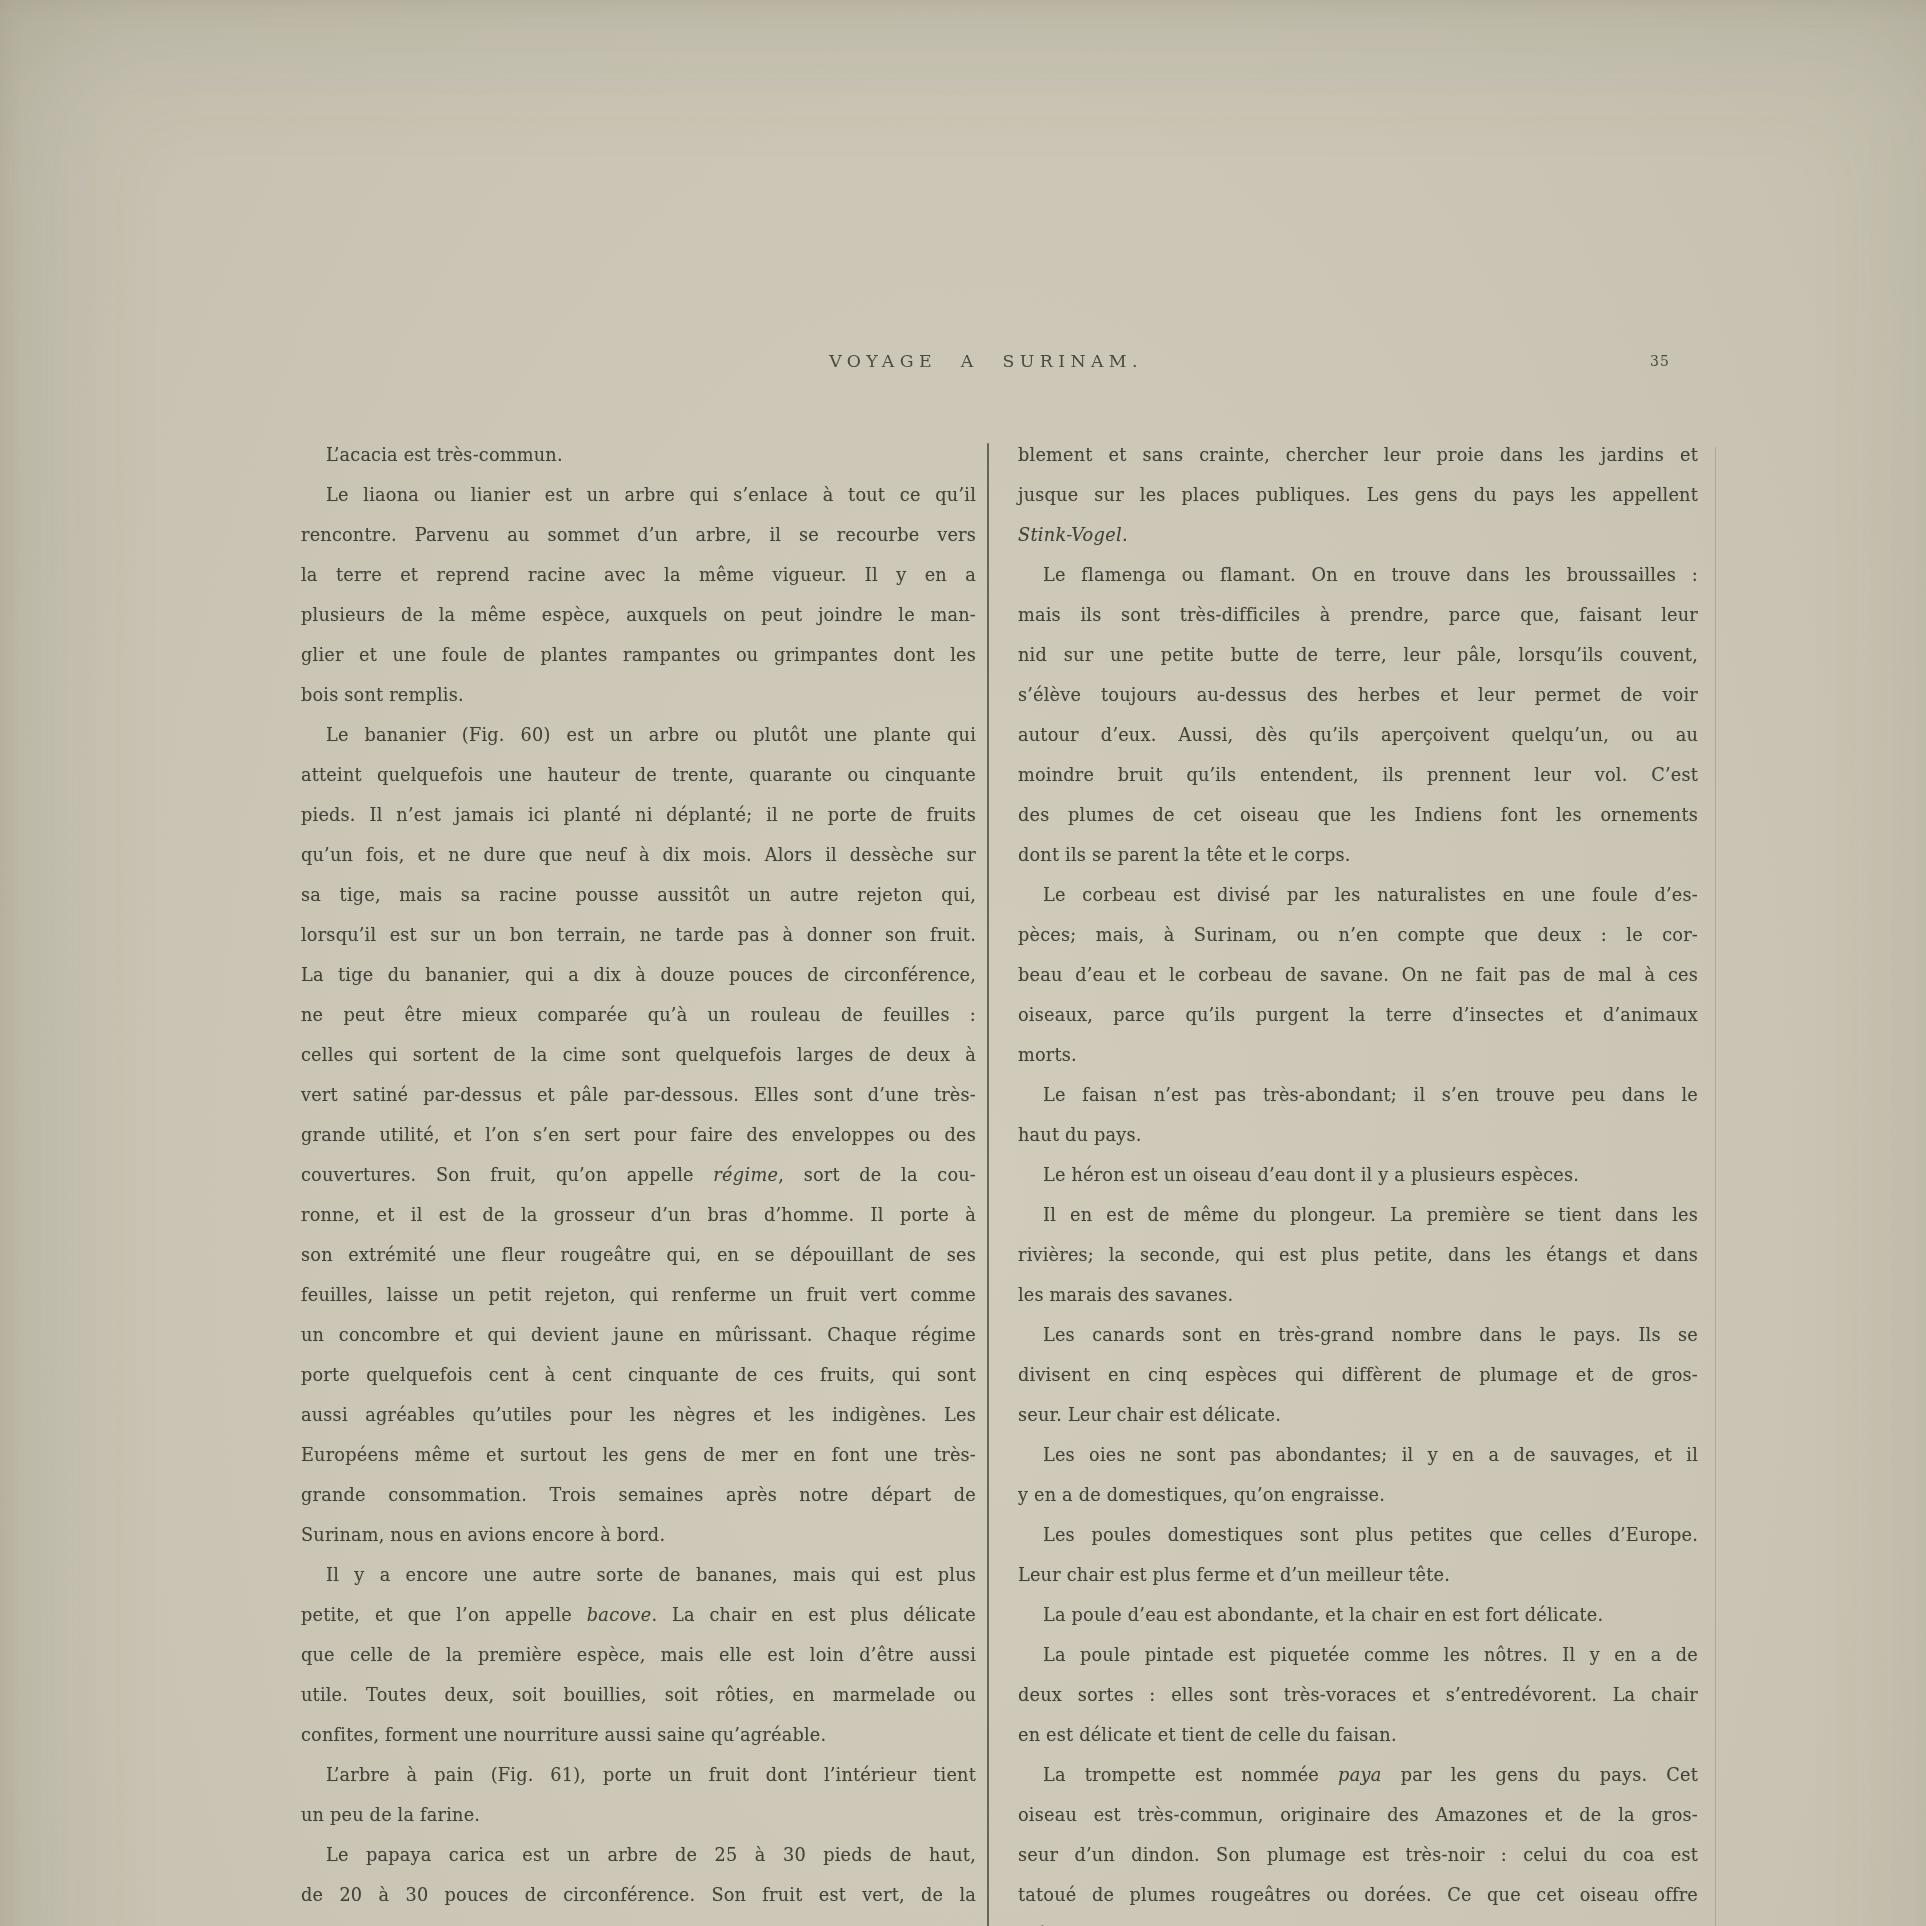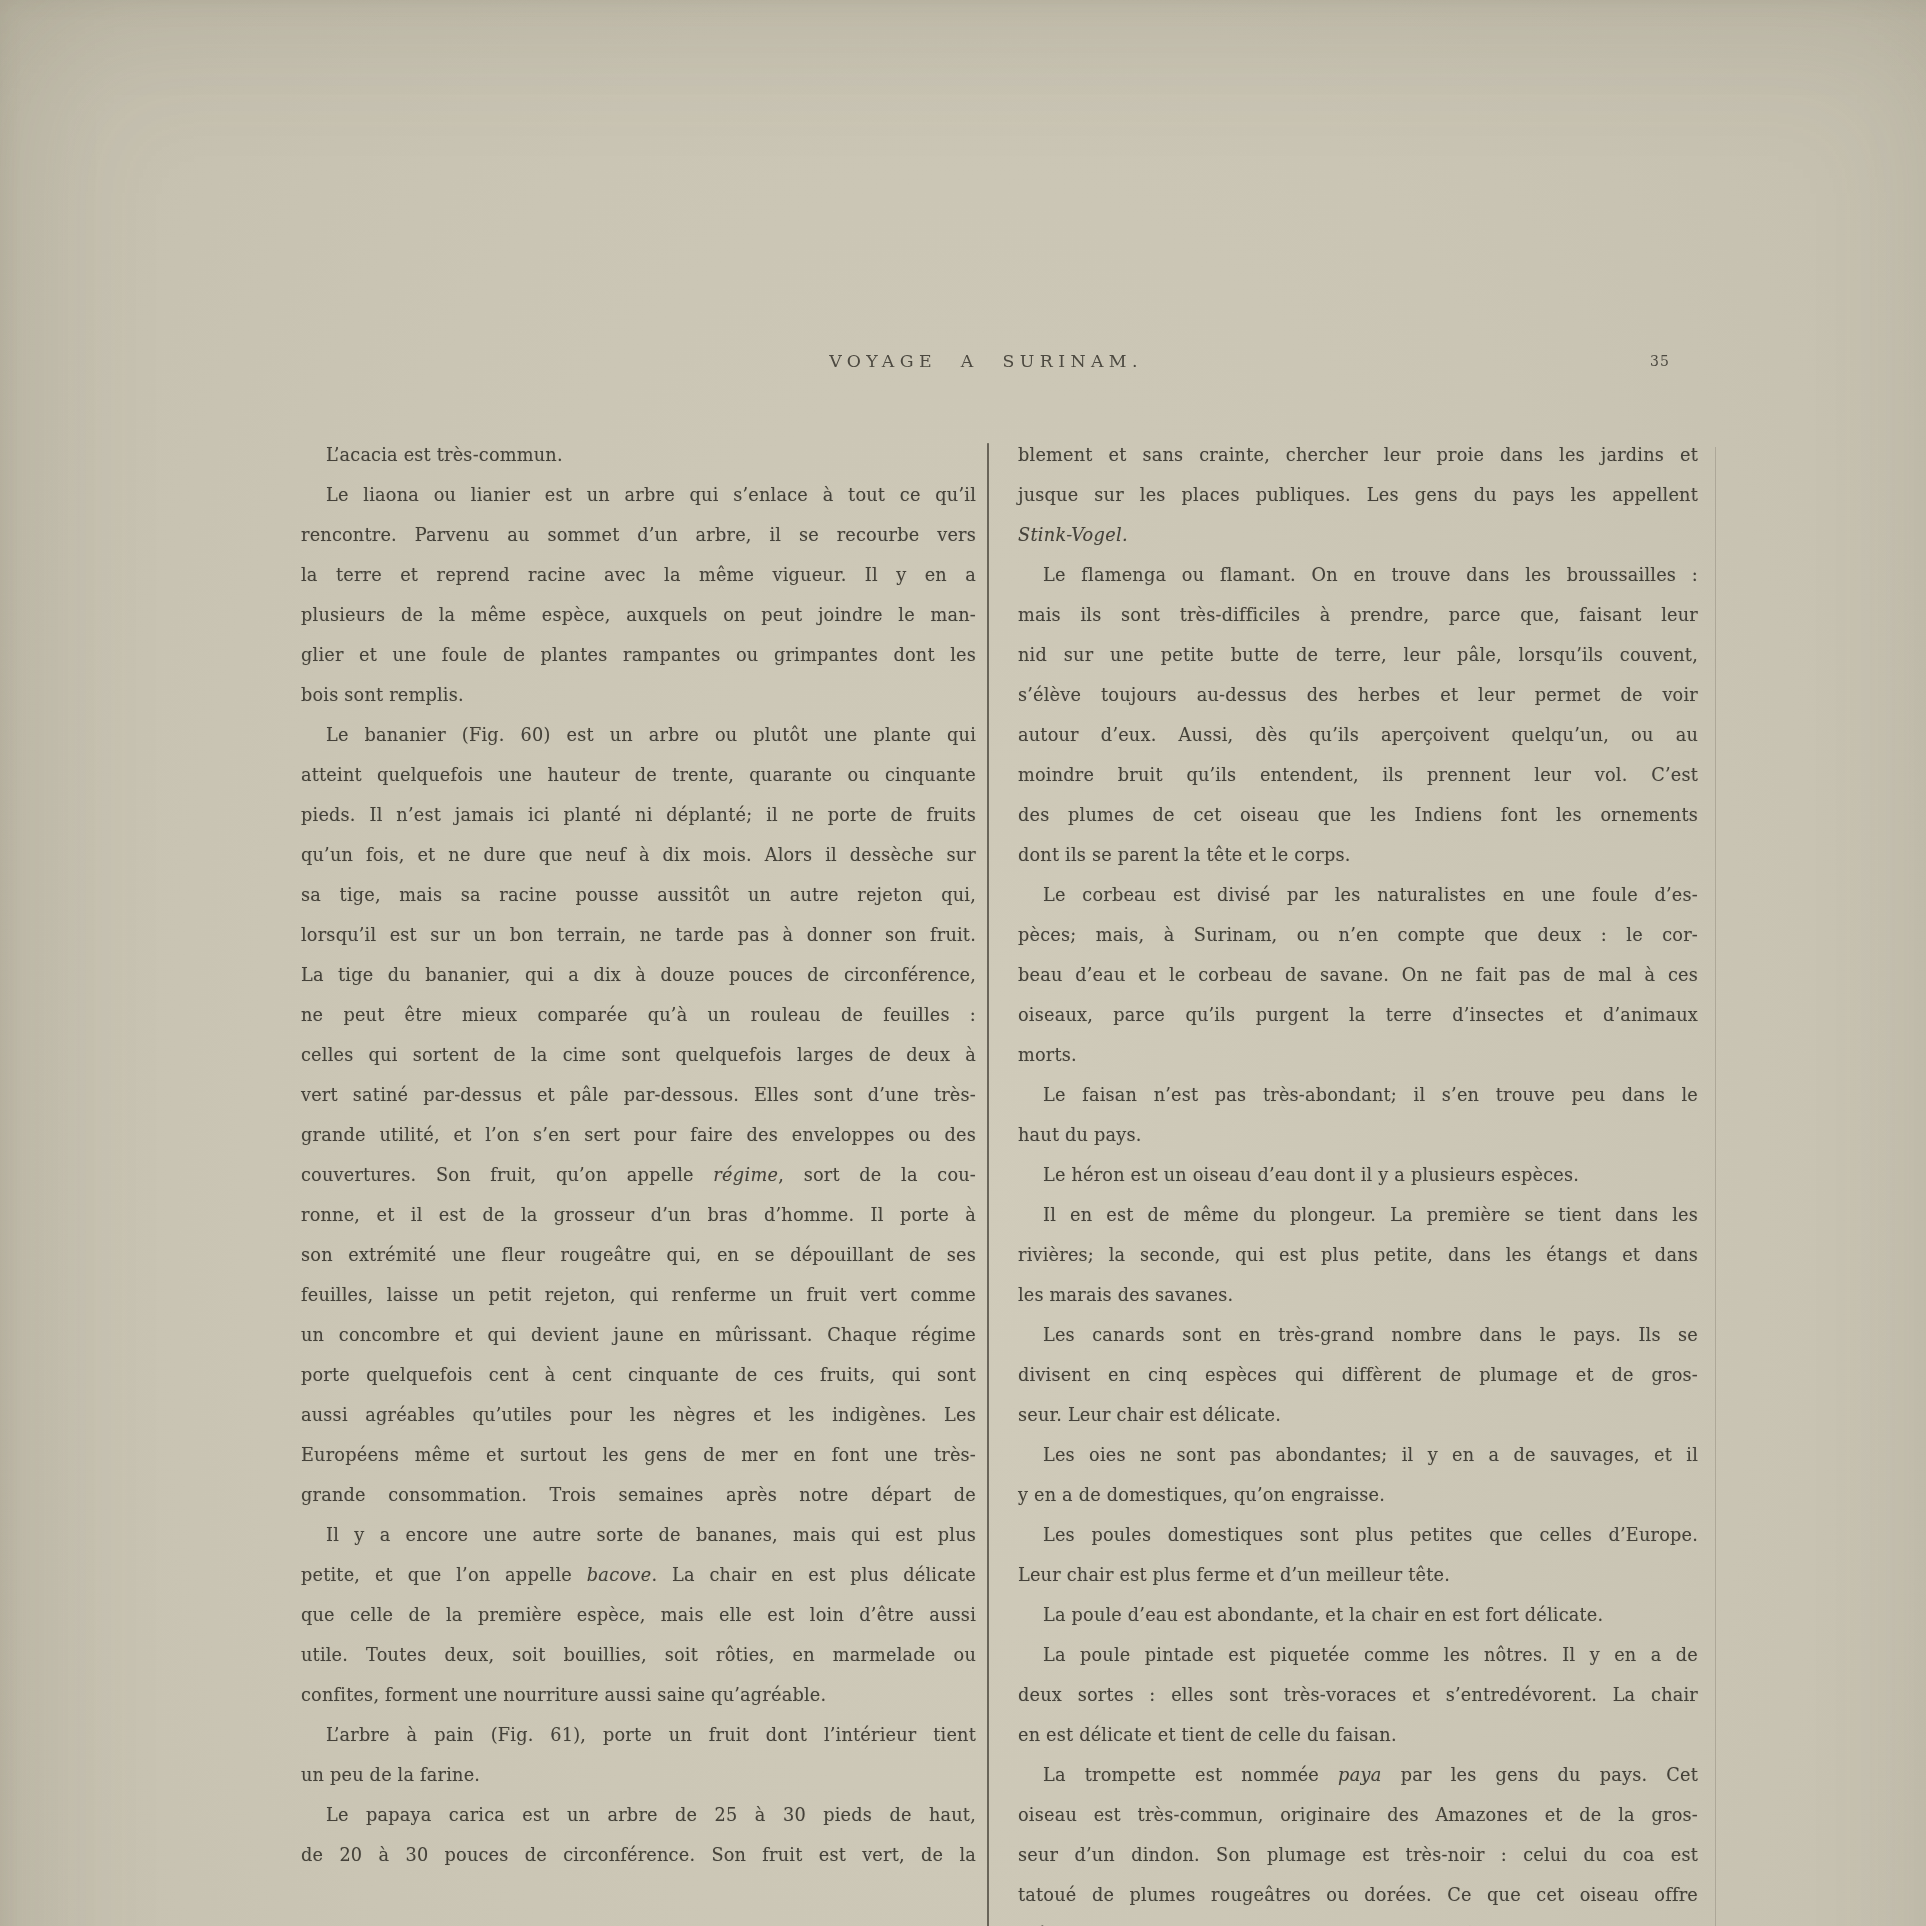--- a/index.html
+++ b/index.html
@@ -82,20 +82,21 @@
     <div class="line">grande utilité, et l’on s’en sert pour faire des enveloppes ou des</div>
     <div class="line">couvertures. Son fruit, qu’on appelle <i>régime</i>, sort de la cou-</div>
     <div class="line">ronne, et il est de la grosseur d’un bras d’homme. Il porte à</div>
     <div class="line">son extrémité une fleur rougeâtre qui, en se dépouillant de ses</div>
     <div class="line">feuilles, laisse un petit rejeton, qui renferme un fruit vert comme</div>
     <div class="line">un concombre et qui devient jaune en mûrissant. Chaque régime</div>
     <div class="line">porte quelquefois cent à cent cinquante de ces fruits, qui sont</div>
     <div class="line">aussi agréables qu’utiles pour les nègres et les indigènes. Les</div>
     <div class="line">Européens même et surtout les gens de mer en font une très-</div>
     <div class="line">grande consommation. Trois semaines après notre départ de</div>
+    <div class="line end">Surinam, nous en avions encore à bord.</div>
     <div class="line indent">Il y a encore une autre sorte de bananes, mais qui est plus</div>
     <div class="line">petite, et que l’on appelle <i>bacove</i>. La chair en est plus délicate</div>
     <div class="line">que celle de la première espèce, mais elle est loin d’être aussi</div>
     <div class="line">utile. Toutes deux, soit bouillies, soit rôties, en marmelade ou</div>
     <div class="line end">confites, forment une nourriture aussi saine qu’agréable.</div>
     <div class="line indent">L’arbre à pain (Fig. 61), porte un fruit dont l’intérieur tient</div>
     <div class="line end">un peu de la farine.</div>
     <div class="line indent">Le papaya carica est un arbre de 25 à 30 pieds de haut,</div>
     <div class="line">de 20 à 30 pouces de circonférence. Son fruit est vert, de la</div>
   </div>

